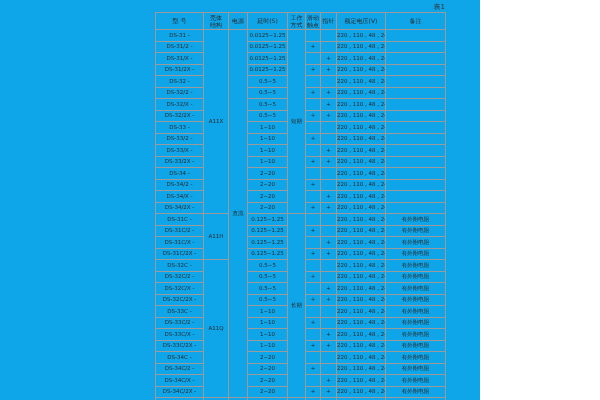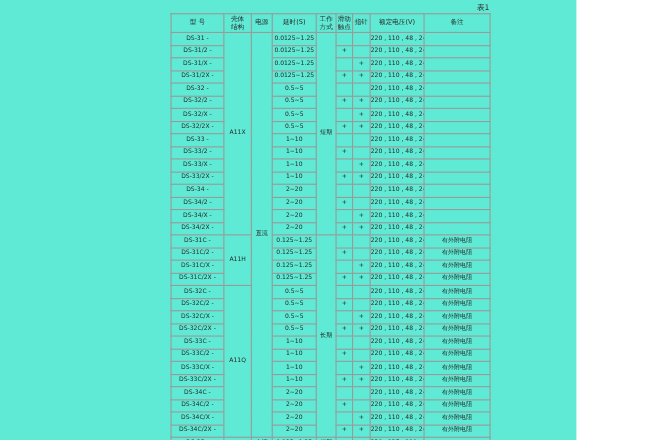--- a/index.html
+++ b/index.html
@@ -3,21 +3,21 @@
 <meta charset="utf-8">
 <style>
   html,body{margin:0;padding:0;}
   body{
     width:600px;height:400px;
     background:#ffffff;
     font-family:"DejaVu Sans", sans-serif;
     color:#2a2a2a;
     overflow:hidden;
   }
-  .page{position:relative;width:524px;height:400px;background:#5eead4;}
+  .page{position:relative;width:480px;height:400px;background:#0ea5e9;}
   .tbl-label{
     position:absolute;top:2px;left:425px;width:20px;
     font-size:7px;color:#333;text-align:right;
   }
   table.spec{
     position:absolute;left:155px;top:12px;
     width:290px;
     border-collapse:collapse;table-layout:fixed;
     font-size:5.5px;line-height:1;
   }

